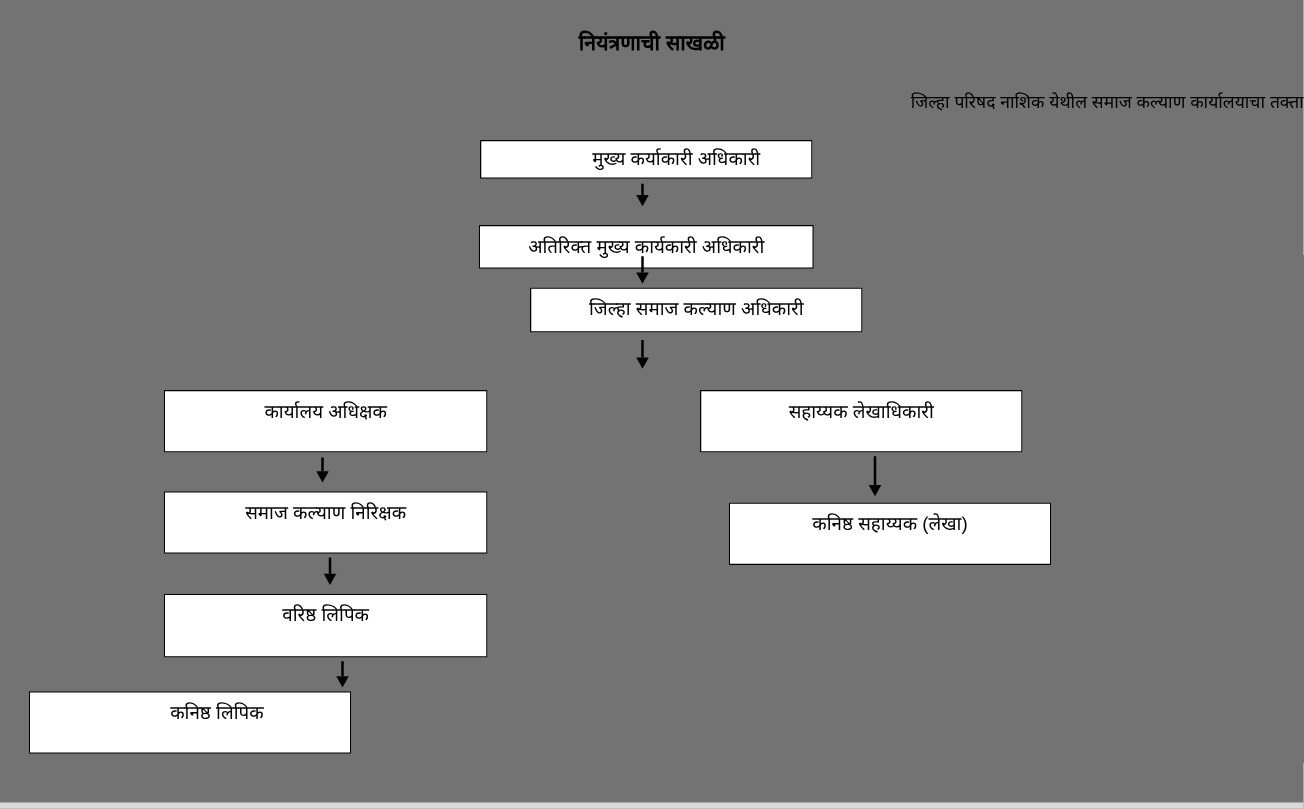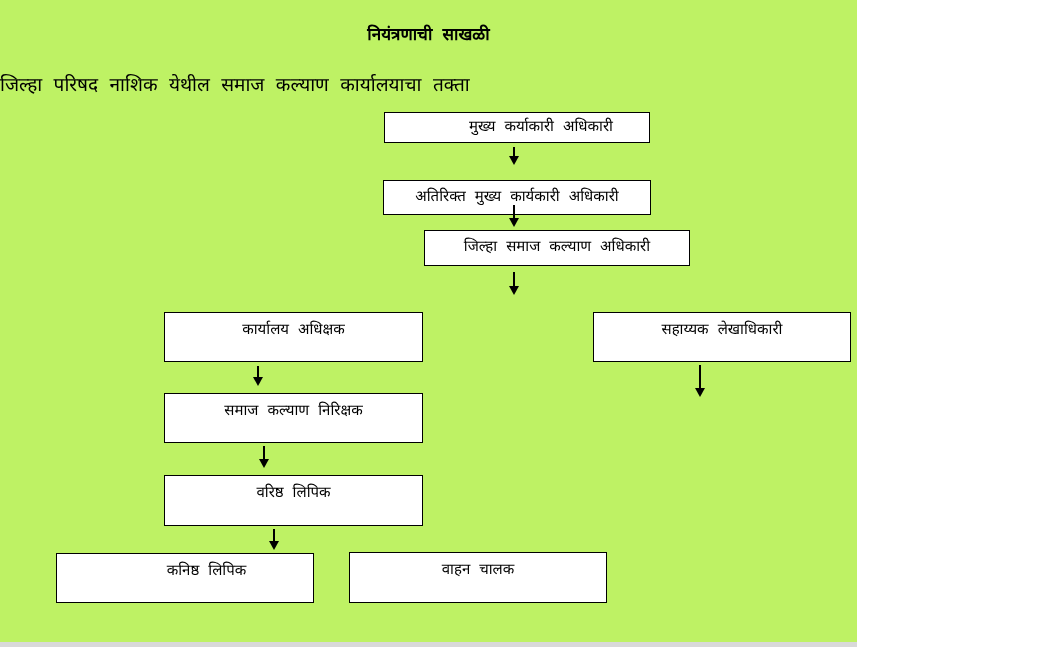--- a/index.html
+++ b/index.html
@@ -2,58 +2,58 @@
 <html><head>
 <meta charset="utf-8">
 <style>
   html, body {
     margin: 0;
     padding: 0;
     background: #ffffff;
   }
   .page {
     position: relative;
-    width: 857px;
+    width: 1043px;
     height: 647px;
-    background: #bef264;
-    font-family: Liberation Mono, monospace;
+    background: #737373;
+    font-family: Liberation Sans, sans-serif;
     color: #000000;
     overflow: hidden;
   }
   .title {
     position: absolute;
     top: 22px;
     left: 0;
     width: 100%;
     text-align: center;
     font-size: 17px;
     font-weight: bold;
   }
   .subtitle {
     position: absolute;
     top: 71px;
     left: 0;
     width: 100%;
-    text-align: left;
-    font-size: 19px;
+    text-align: right;
+    font-size: 14px;
   }
   .obox {
     position: absolute;
     border: 1px solid #000000;
     background: #ffffff;
     text-align: center;
     font-size: 15px;
     box-sizing: border-box;
   }
   
   .b1 { left: 384px; top: 112px; width: 266px; height: 31px; line-height: 29px; padding-left: 48px; }
   .b2 { left: 383px; top: 180px; width: 268px; height: 35px; line-height: 33px; }
   .b3 { left: 384px; top: 230px; width: 266px; height: 36px; line-height: 34px; margin-left: 40px; }
   
-  .tall { padding-top: 5px; margin-left: 33px; }
+  .tall { padding-top: 5px; }
   .l1 { left: 131px; top: 312px; width: 259px; height: 50px; }
   .l2 { left: 131px; top: 393px; width: 259px; height: 50px; }
   .l3 { left: 131px; top: 475px; width: 259px; height: 51px; }
   .bl { left: 23px;  top: 553px; width: 258px; height: 50px; padding-left: 43px; }
   .br { left: 316px; top: 552px; width: 258px; height: 51px; }
   .r1 { left: 560px; top: 312px; width: 258px; height: 50px; }
   .r2 { left: 583px; top: 402px; width: 258px; height: 50px; }
 
   .arrow {
     position: absolute;
@@ -144,28 +144,28 @@
     <span>वरिष्ठ लिपिक</span>
   </div>
   <div class="arrow aL3">
     <div class="stem"></div>
     <div class="head"></div>
   </div>
 
   <div class="obox tall bl">
     <span>कनिष्ठ लिपिक</span>
   </div>
-  <div class="obox tall br">
-    <span>वाहन चालक</span>
-  </div>
 
   <div class="obox tall r1">
     <span>सहाय्यक लेखाधिकारी</span>
   </div>
   <div class="arrow aR1">
     <div class="stem"></div>
     <div class="head"></div>
   </div>
 
+  <div class="obox tall r2">
+    <span>कनिष्ठ सहाय्यक (लेखा)</span>
+  </div>
 
   <div class="bottom-edge"></div>
 
 </div>
 
 </body></html>

